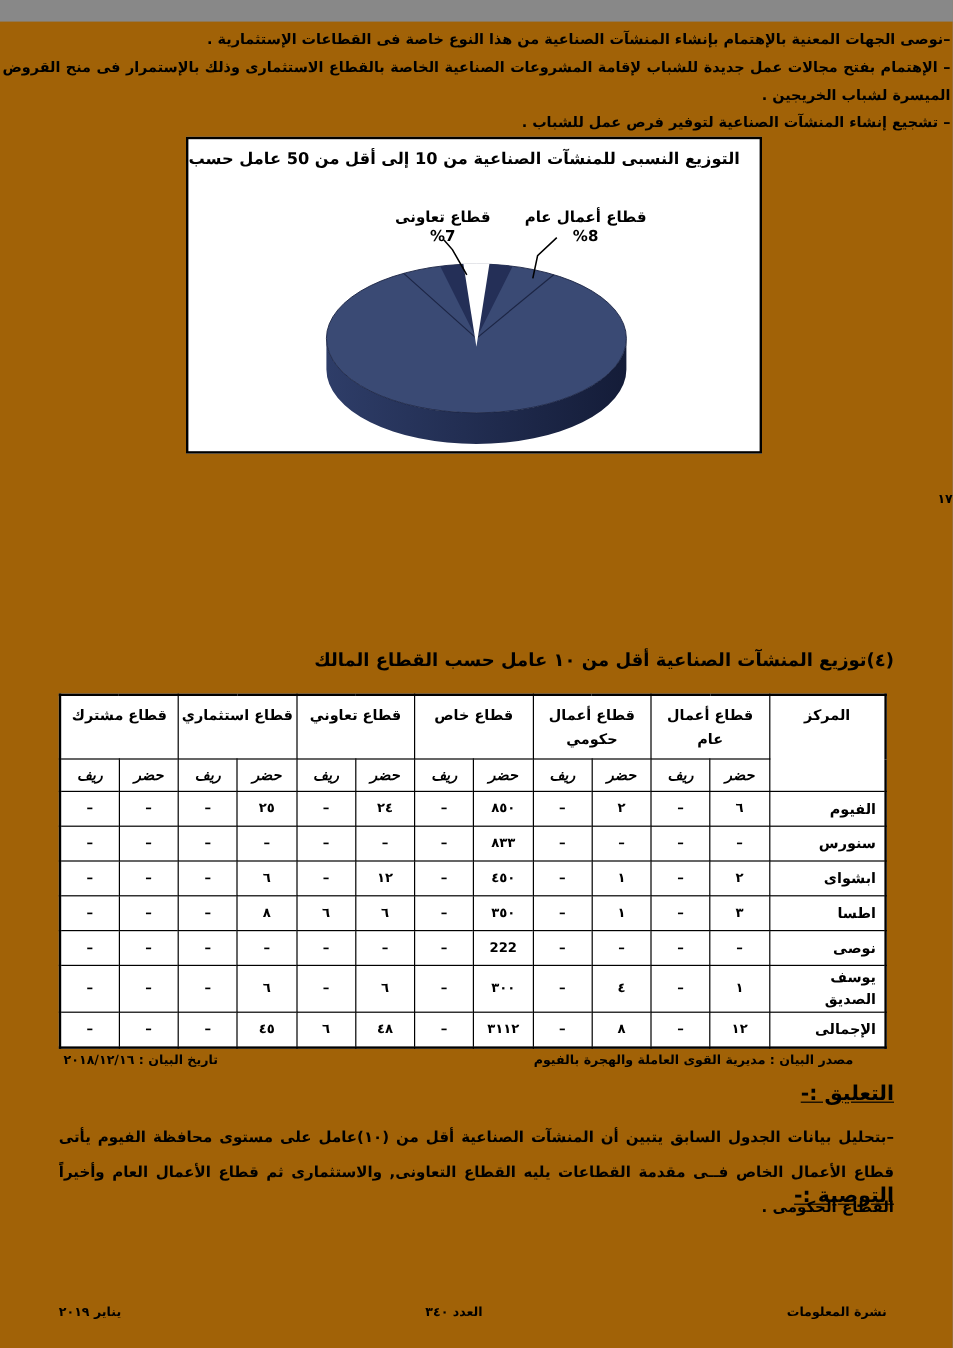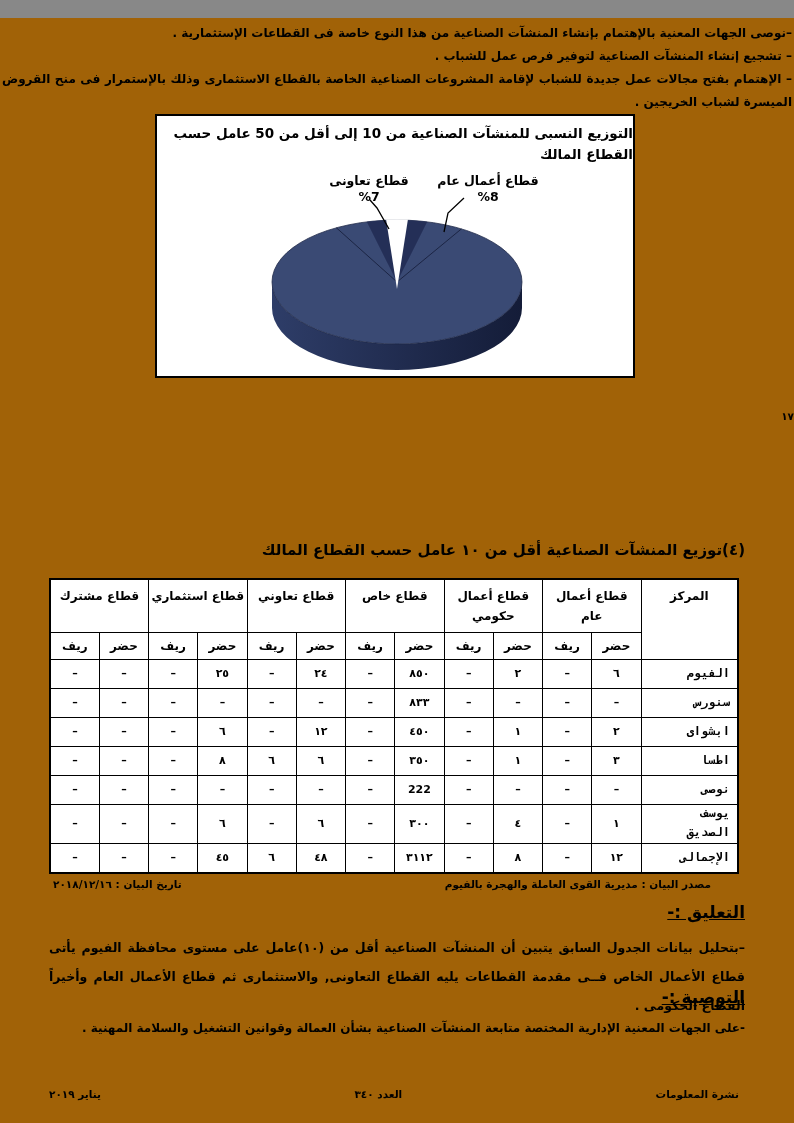--- a/index.html
+++ b/index.html
@@ -6,37 +6,37 @@
   #page{
     position:relative; width:794px; height:1123px; margin:18px auto;
     background:#a16207; overflow:hidden;
     font-family:"DejaVu Sans",sans-serif; color:#000; direction:rtl;
   }
   
   #intro-bullets{position:absolute; top:4px; right:2px; left:2px;}
   .bullet{font-size:12px; font-weight:bold; line-height:23px; text-align:justify; text-align-last:right;}
   
   #chart-box{position:absolute; top:96px; left:155px; width:476px; height:260px; border:2px solid #000; background:#fff; direction:rtl;}
-  #chart-title{position:absolute; top:7px; left:0; right:0; text-align:right; font-size:13.5px; font-weight:bold; line-height:21px;}
+  #chart-title{position:absolute; top:7px; left:0; right:0; text-align:left; font-size:13.5px; font-weight:bold; line-height:21px;}
   #pie-svg{position:absolute; top:0; left:0;}
   .pie-label{position:absolute; text-align:center; font-weight:bold; font-size:12.5px; line-height:16px;}
   #label-coop{top:57px; left:158px; width:108px;}
   #label-public{top:57px; left:272px; width:118px;}
   #label-private{top:182px; left:170px; width:140px; line-height:17px;}
   .pct{direction:ltr; unicode-bidi:bidi-override; display:block;}
   
   #page-number{position:absolute; top:392px; left:0; right:0; text-align:right; font-size:10.5px; font-weight:bold;}
   
   #table-title{position:absolute; top:523px; right:49px; font-size:15px; font-weight:bold;}
   #data-table{position:absolute; top:560px; right:55px; width:690px; border-collapse:collapse; table-layout:fixed; border:2px solid #000; background:#fff;}
   #data-table th,#data-table td{border:1px solid #000; font-weight:bold; text-align:center; padding:0 1px;}
   #data-table thead tr.h1 th{vertical-align:top; padding-top:6px; font-size:12px; height:46px; line-height:20px;}
-  #data-table thead tr.h2 th{font-size:12px; height:26px; vertical-align:middle;}
+  #data-table thead tr.h2 th{font-size:12px; height:26px; vertical-align:middle;font-style:italic;}
   #data-table col.center-col{width:97px;}
-  #data-table tbody th.row-name{font-size:12px; text-align:right; padding-right:7px; white-space:pre-line; line-height:19px;font-family:Liberation Mono, monospace;}
+  #data-table tbody th.row-name{font-size:12px; text-align:right; padding-right:7px; white-space:pre-line; line-height:19px;}
   #data-table tbody td{font-size:11px; height:28px; line-height:14px;}
   
   #source-line{position:absolute; top:860px; right:55px; width:690px; display:flex; justify-content:space-between; font-size:10.5px; font-weight:bold;}
   #source-label{margin-right:28px;text-align:center;}
   #source-date{margin-left:4px;}
   
   .section-heading{position:absolute; right:49px; font-size:17px; font-weight:900; text-decoration:underline;}
   #comment-heading{top:884px;}
   #comment-text{position:absolute; top:915px; right:49px; left:49px; font-size:12.5px; font-weight:bold; line-height:29px; text-align:justify; text-align-last:right;}
   #rec-heading{top:969px;}
@@ -44,22 +44,22 @@
   
   #footer{position:absolute; top:1070px; right:55px; width:690px; display:flex; justify-content:space-between; font-size:10.5px; font-weight:bold;}
 </style>
 </head>
 <body>
 
 <div id="page">
 
   <div id="intro-bullets">
       <div class="bullet">–نوصى الجهات المعنية بالإهتمام بإنشاء المنشآت الصناعية من هذا النوع خاصة فى القطاعات الإستثمارية .</div>
+      <div class="bullet">– الإهتمام بفتح مجالات عمل جديدة للشباب لإقامة المشروعات الصناعية الخاصة بالقطاع الاستثمارى وذلك بالإستمرار فى منح القروض الميسرة لشباب الخريجين .</div>
       <div class="bullet">– تشجيع إنشاء المنشآت الصناعية لتوفير فرص عمل للشباب .</div>
-      <div class="bullet">– الإهتمام بفتح مجالات عمل جديدة للشباب لإقامة المشروعات الصناعية الخاصة بالقطاع الاستثمارى وذلك بالإستمرار فى منح القروض الميسرة لشباب الخريجين .</div>
     </div>
 
   <div id="chart-box">
     <svg id="pie-svg" width="476" height="260" viewBox="0 0 476 260">
       <defs>
         <linearGradient id="sideGrad" x1="0" y1="0" x2="1" y2="0">
           <stop offset="0" stop-color="#2e3d68"></stop>
           <stop offset="1" stop-color="#141c38"></stop>
         </linearGradient>
       </defs>
@@ -74,21 +74,20 @@
       <path d="M 240,166 L 231.3,104.2 A 125,62 0 0 0 209.8,105.8 Z" fill="#242f57"></path>
       <path d="M 240,166 L 270.2,105.8 A 125,62 0 0 0 248.7,104.2 Z" fill="#242f57"></path>
 
       <path d="M 240,173 L 250.9,103.6 A 125,62 0 0 0 229.1,103.6 Z" fill="#ffffff"></path>
 
       <path stroke="#000" stroke-width="1.3" fill="none" d="M 307,82 L 291,97 L 287,116"></path>
       <path stroke="#000" stroke-width="1.3" fill="none" d="M 213,84 L 220,92 L 232,113"></path>
     </svg>
     <div id="chart-title">
       <div>التوزيع النسبى للمنشآت الصناعية من 10 إلى أقل من 50 عامل حسب</div>
-      <div>القطاع المالك</div>
     </div>
     <div id="label-coop" class="pie-label">
       <span>قطاع تعاونى</span>
       <span class="pct">%7</span>
     </div>
     <div id="label-public" class="pie-label">
       <span>قطاع أعمال عام</span>
       <span class="pct">%8</span>
     </div>
   </div>
@@ -250,21 +249,20 @@
 
   <div id="source-line">
     <span id="source-label">مصدر البيان : مديرية القوى العاملة والهجرة بالفيوم</span>
     <span id="source-date">تاريخ البيان : ٢٠١٨/١٢/١٦</span>
   </div>
 
   <div id="comment-heading" class="section-heading">التعليق :-</div>
   <div id="comment-text">–بتحليل بيانات الجدول السابق يتبين أن المنشآت الصناعية أقل من (١٠)عامل على مستوى محافظة الفيوم يأتى قطاع الأعمال الخاص فــى مقدمة القطاعات يليه القطاع التعاونى, والاستثمارى ثم قطاع الأعمال العام وأخيراً القطاع الحكومى .</div>
 
   <div id="rec-heading" class="section-heading">التوصية :-</div>
-  <div id="rec-text">-على الجهات المعنية الإدارية المختصة متابعة المنشآت الصناعية بشأن العمالة وقوانين التشغيل والسلامة المهنية .</div>
 
   <div id="footer">
     <span>نشرة المعلومات</span>
     <span>العدد ٣٤٠</span>
     <span>يناير ٢٠١٩</span>
   </div>
 
 </div>
 
 </body></html>

